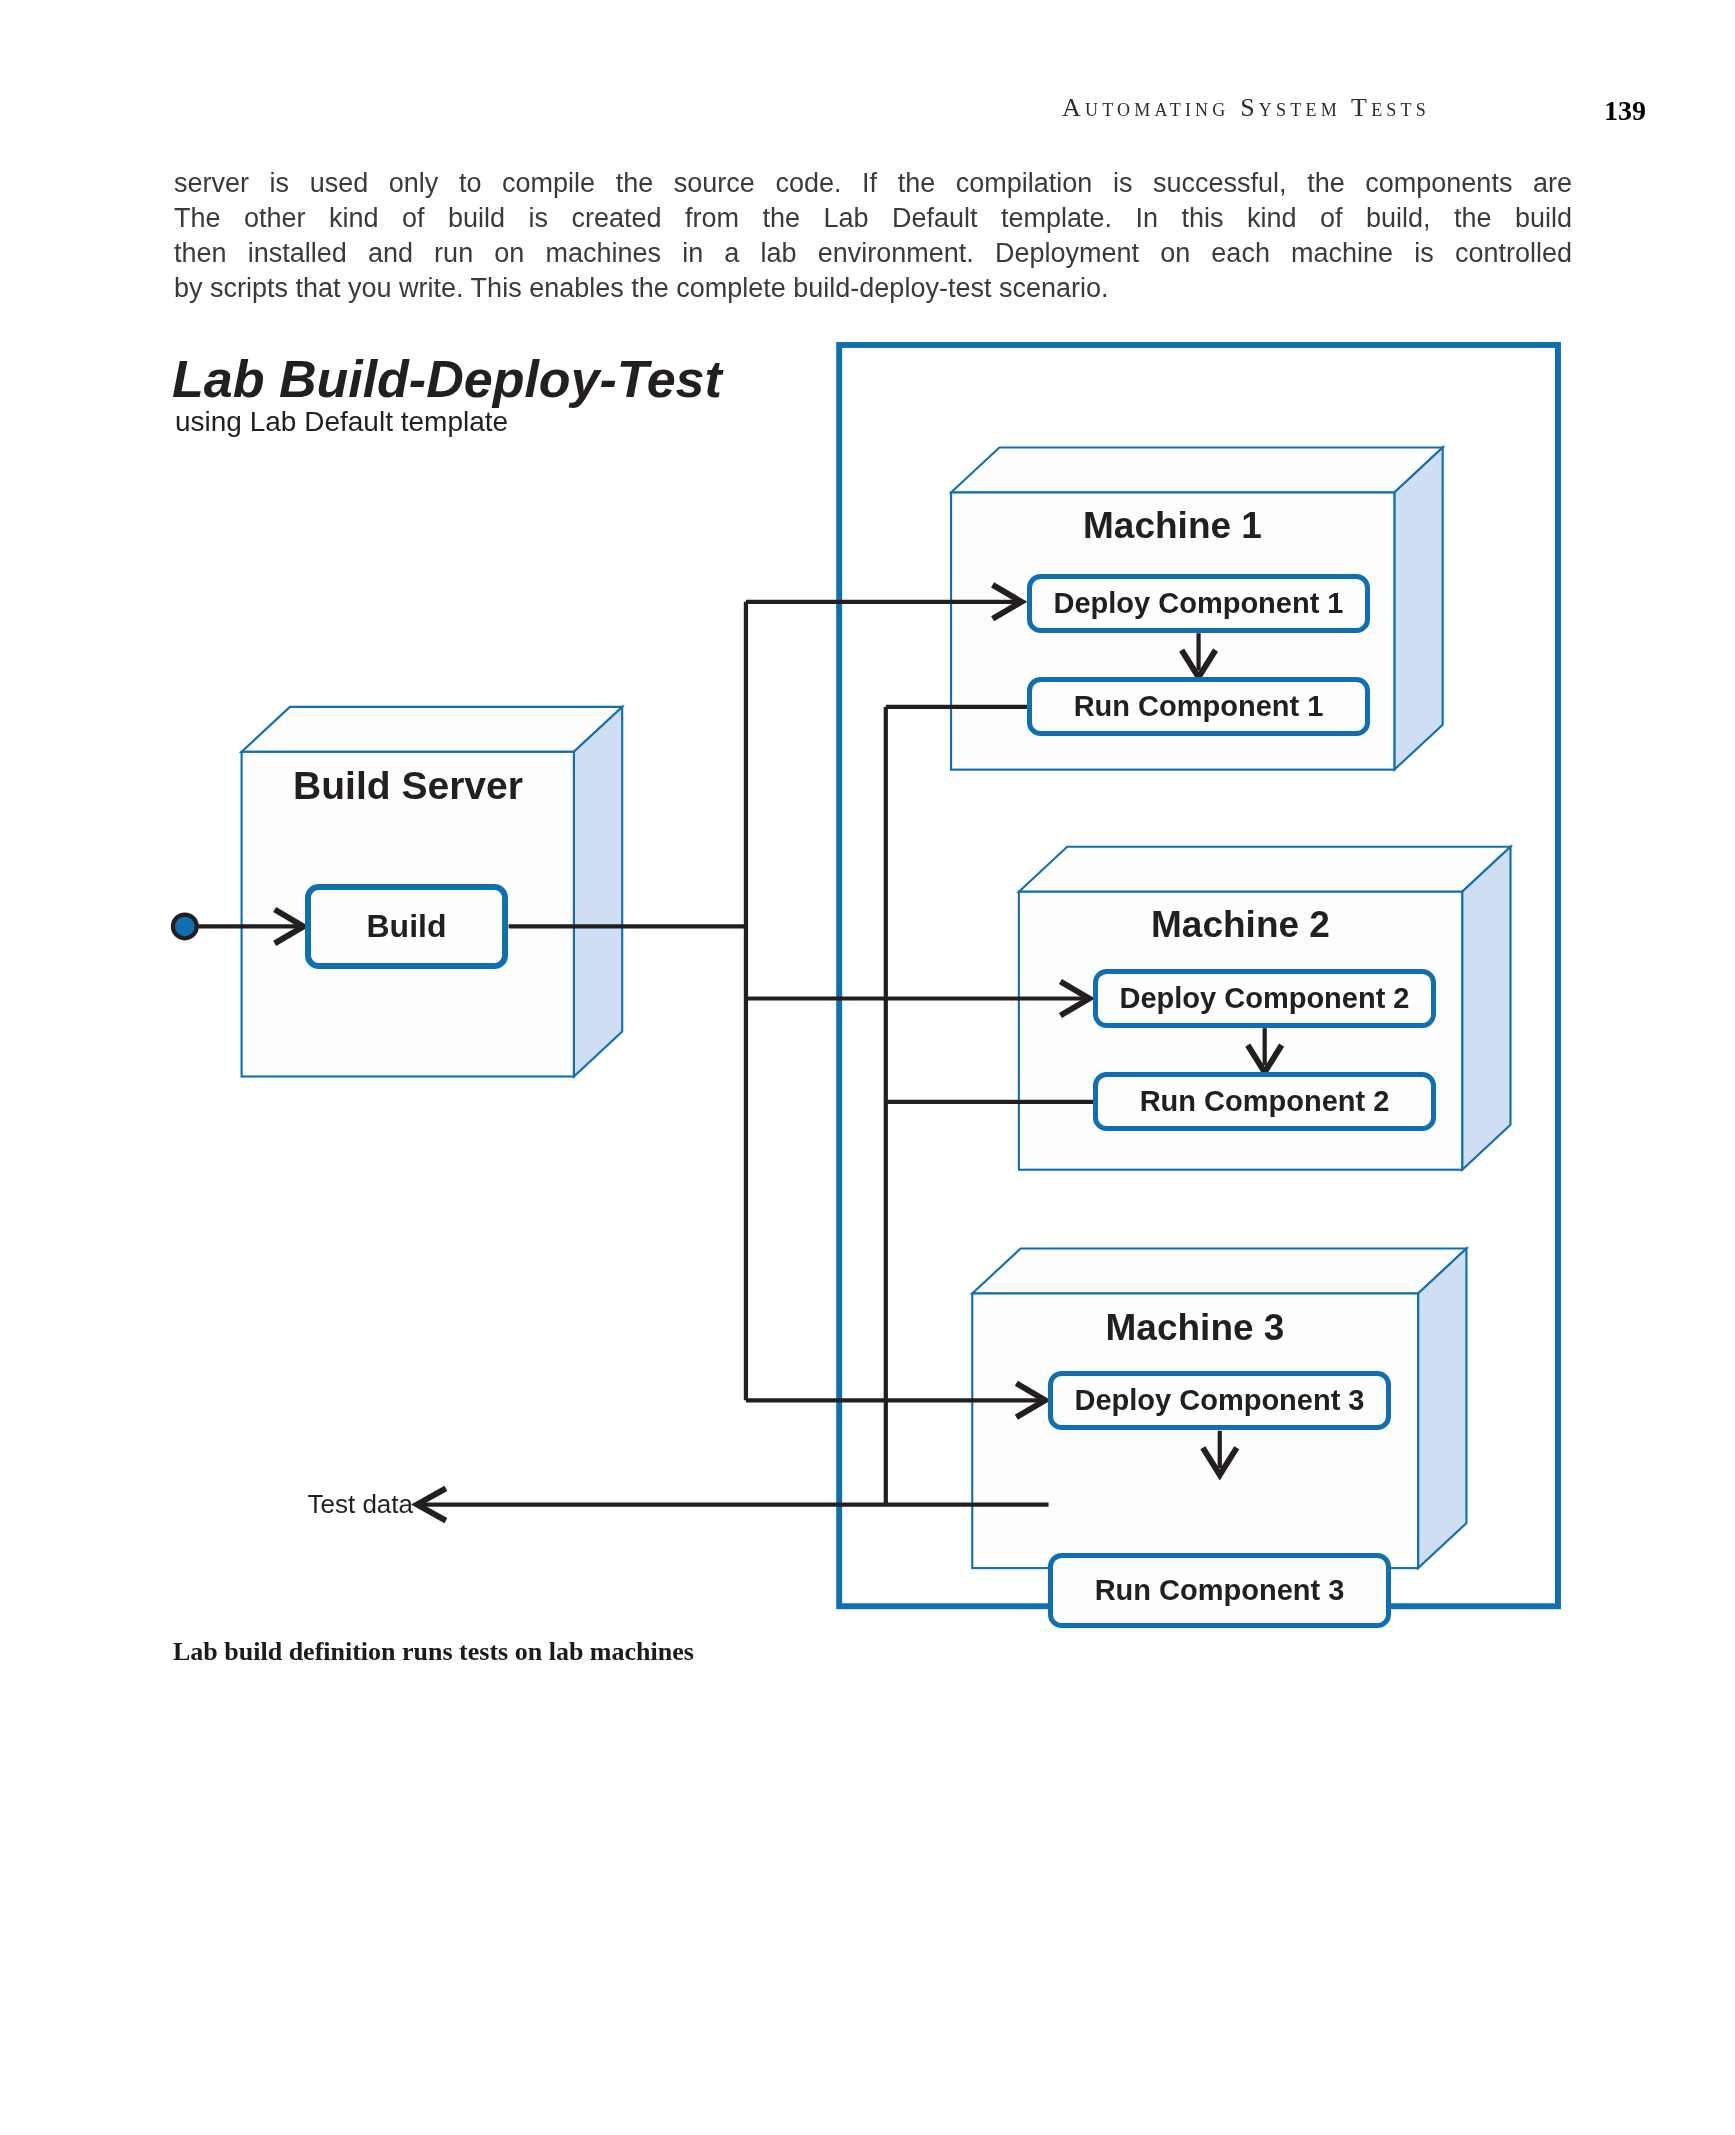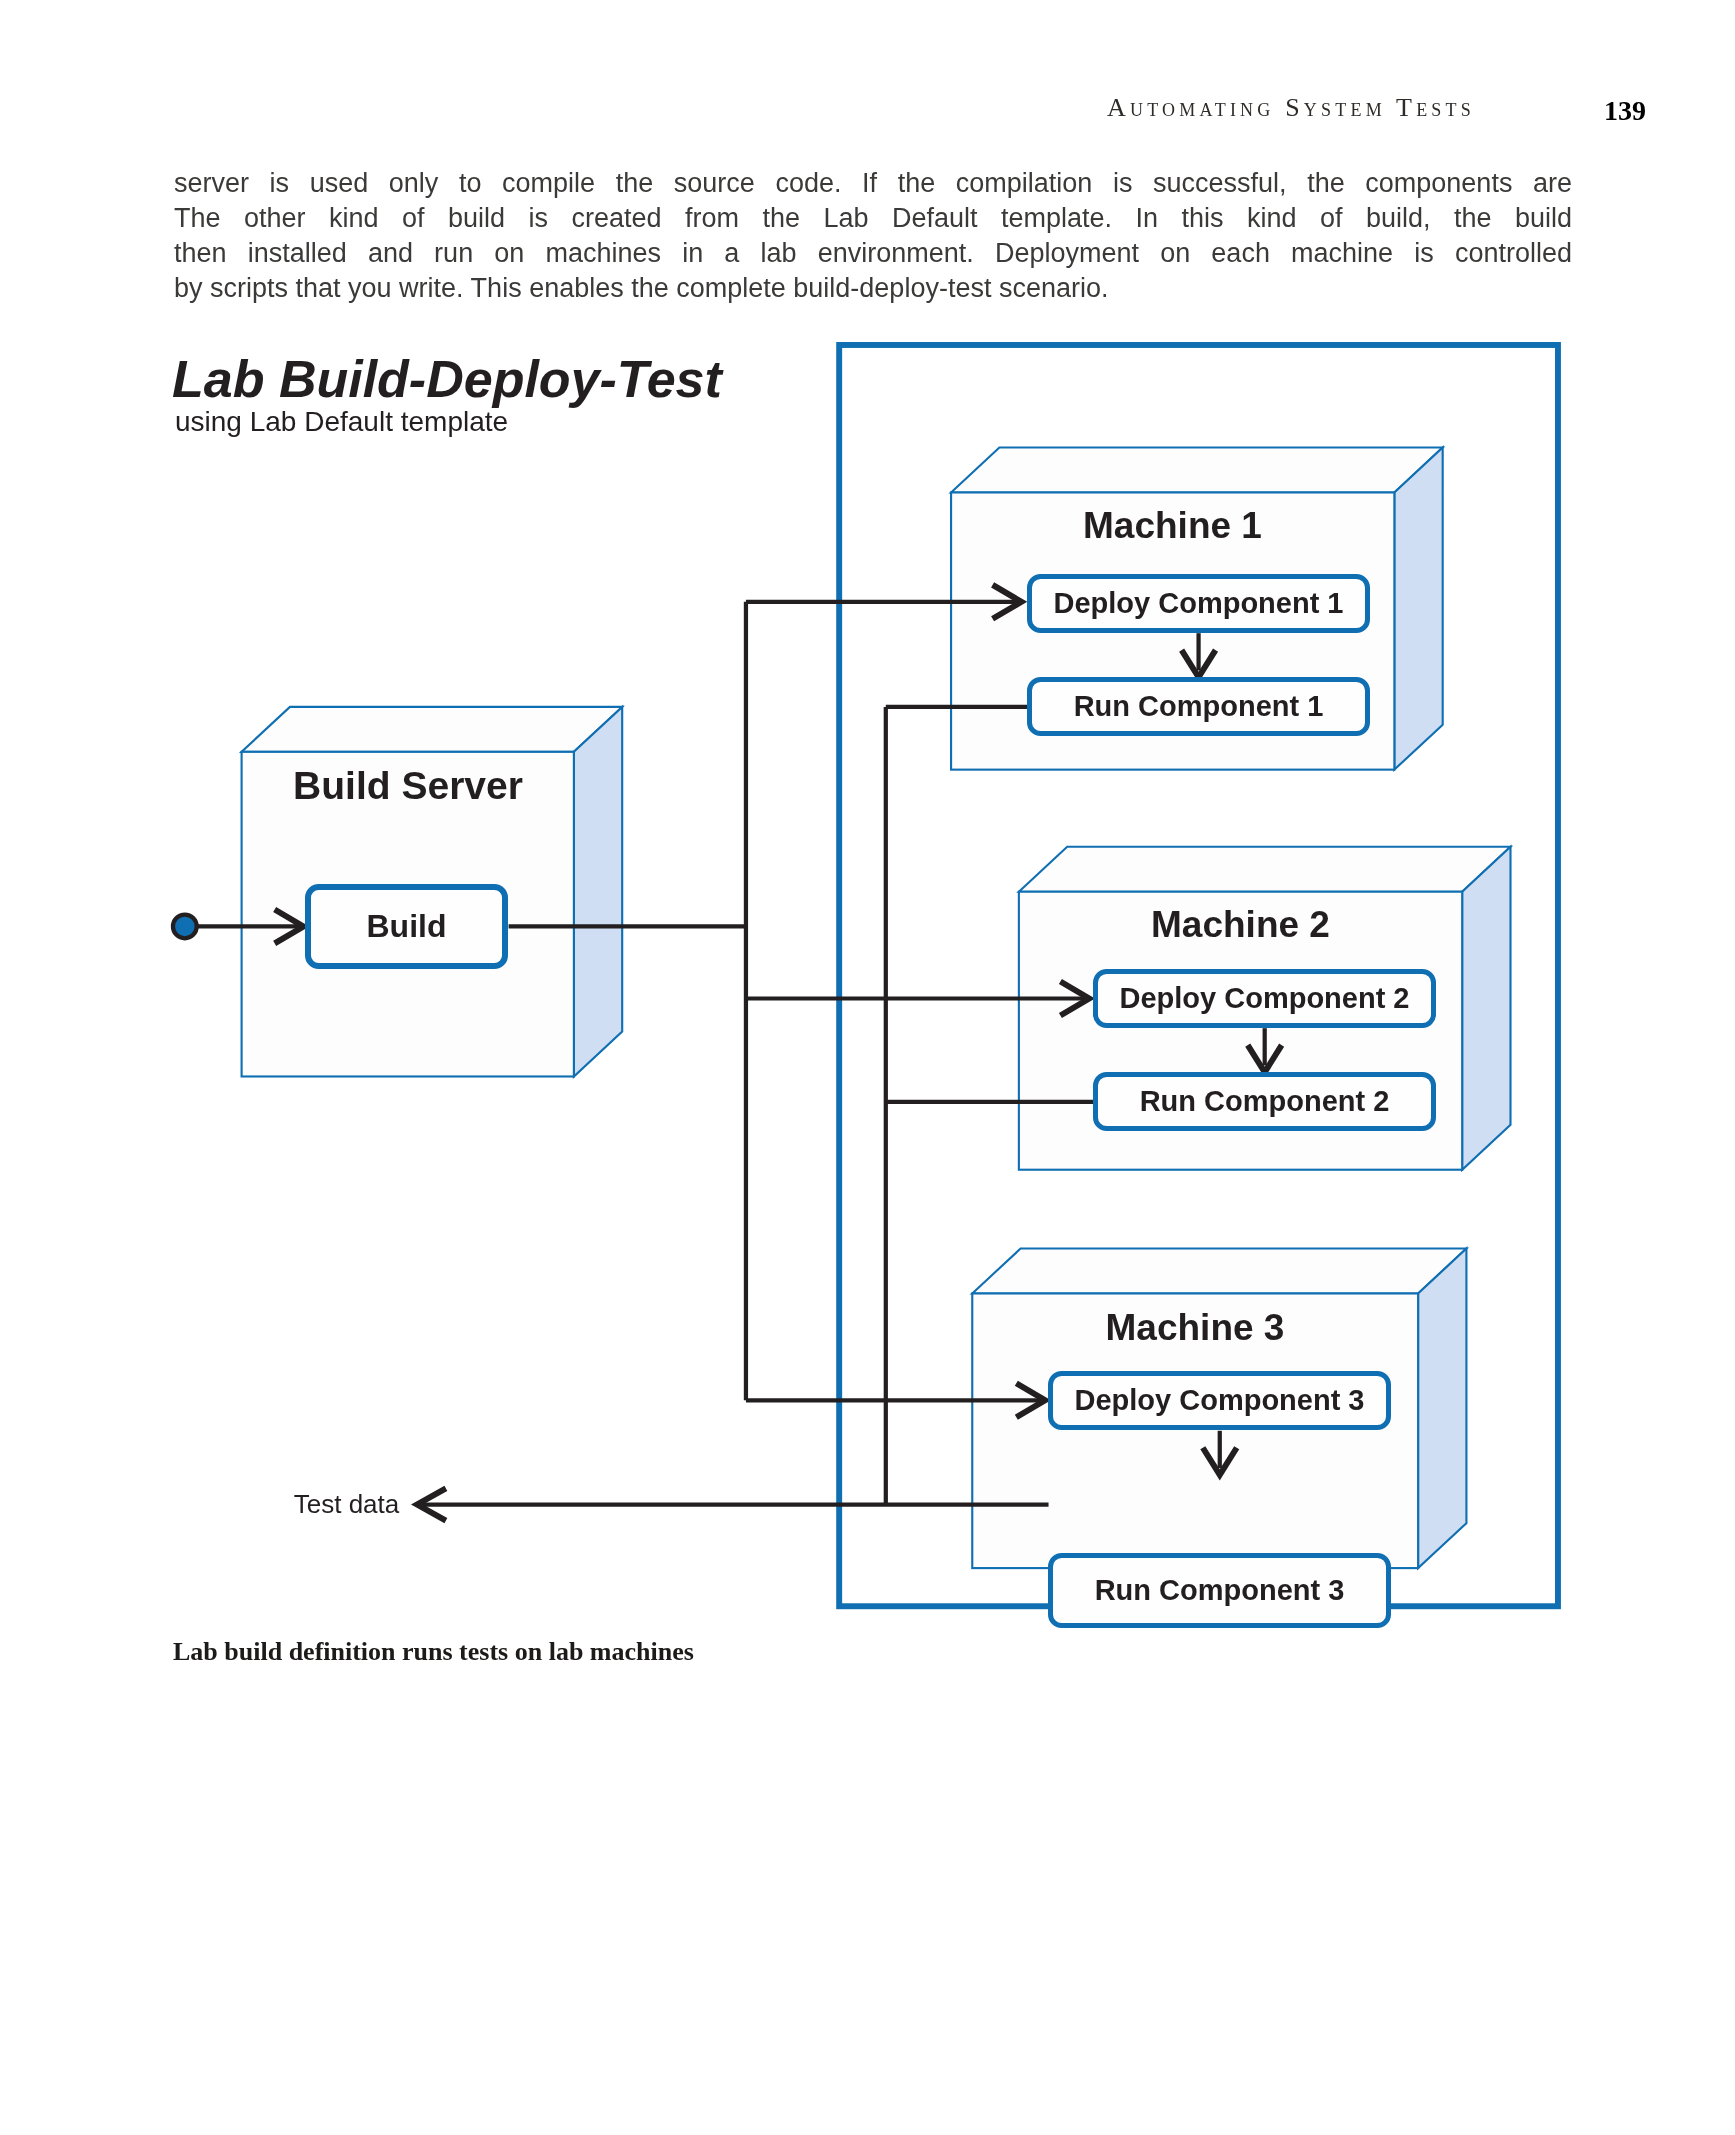--- a/index.html
+++ b/index.html
@@ -2,21 +2,21 @@
 <html style="font-size:13.6px"><head>
 <meta charset="utf-8">
 <style>
   html,body{margin:0;padding:0;background:#ffffff;}
   .page{position:relative;width:1736px;height:2136px;background:#ffffff;overflow:hidden;
         font-family:"Liberation Sans",sans-serif;color:#231f20;}
   .abs{position:absolute;}
 
   
   .running-head{font-family:"Liberation Serif",serif;font-variant:small-caps;
-        letter-spacing:4.2px;font-size:26px;color:#2e2b28;text-align:right;}
+        letter-spacing:4.2px;font-size:26px;color:#2e2b28;text-align:center;}
   .page-num{font-family:"Liberation Serif",serif;font-size:28px;color:#000000;font-weight:bold;}
 
   
   .para{left:174px;top:166px;width:1398px;font-size:27px;line-height:35px;color:#3b3a39;}
   .para .jline{text-align:justify;text-align-last:justify;white-space:normal;}
   .para .lline{text-align:left;}
 
   
   .dgm-title{left:172px;top:349px;font-size:52px;font-weight:700;font-style:italic;color:#231f20;}
   .dgm-subtitle{left:175px;top:406px;font-size:28px;color:#231f20;}
@@ -32,21 +32,21 @@
         display:flex;align-items:center;justify-content:center;font-weight:700;font-size:29px;
         color:#231f20;}
   .build-box{left:305px;top:884px;width:203px;height:85px;font-size:32px;border-width:6px;}
   .d1{left:1027px;top:574px;width:343px;height:59px;}
   .r1{left:1027px;top:677px;width:343px;height:59px;}
   .d2{left:1093px;top:969px;width:343px;height:59px;}
   .r2{left:1093px;top:1072px;width:343px;height:59px;}
   .d3{left:1048px;top:1371px;width:343px;height:59px;}
   .r3{left:1048px;top:1553px;width:343px;height:75px;}
 
-  .testdata-label{left:280px;top:1489px;width:133px;text-align:center;font-size:26px;color:#231f20;}
+  .testdata-label{left:280px;top:1489px;width:133px;text-align:right;font-size:26px;color:#231f20;}
 
   .caption{left:173px;top:1637px;font-family:"Liberation Serif",serif;font-weight:700;
         font-size:26px;color:#1d1b19;}
 
   svg.diagram-svg{position:absolute;left:0;top:0;width:1736px;height:2136px;}
   .face-front{fill:#fdfdfd;stroke:#0f6fb2;stroke-width:2.5;}
   .face-top{fill:#fdfdfd;stroke:#0f6fb2;stroke-width:2.5;}
   .face-side{fill:#cfdef2;stroke:#0f6fb2;stroke-width:2.5;}
   .lab-rect{fill:#ffffff;stroke:#0f6fb2;stroke-width:7;}
   .wire{fill:none;stroke:#231f20;stroke-width:5;}

